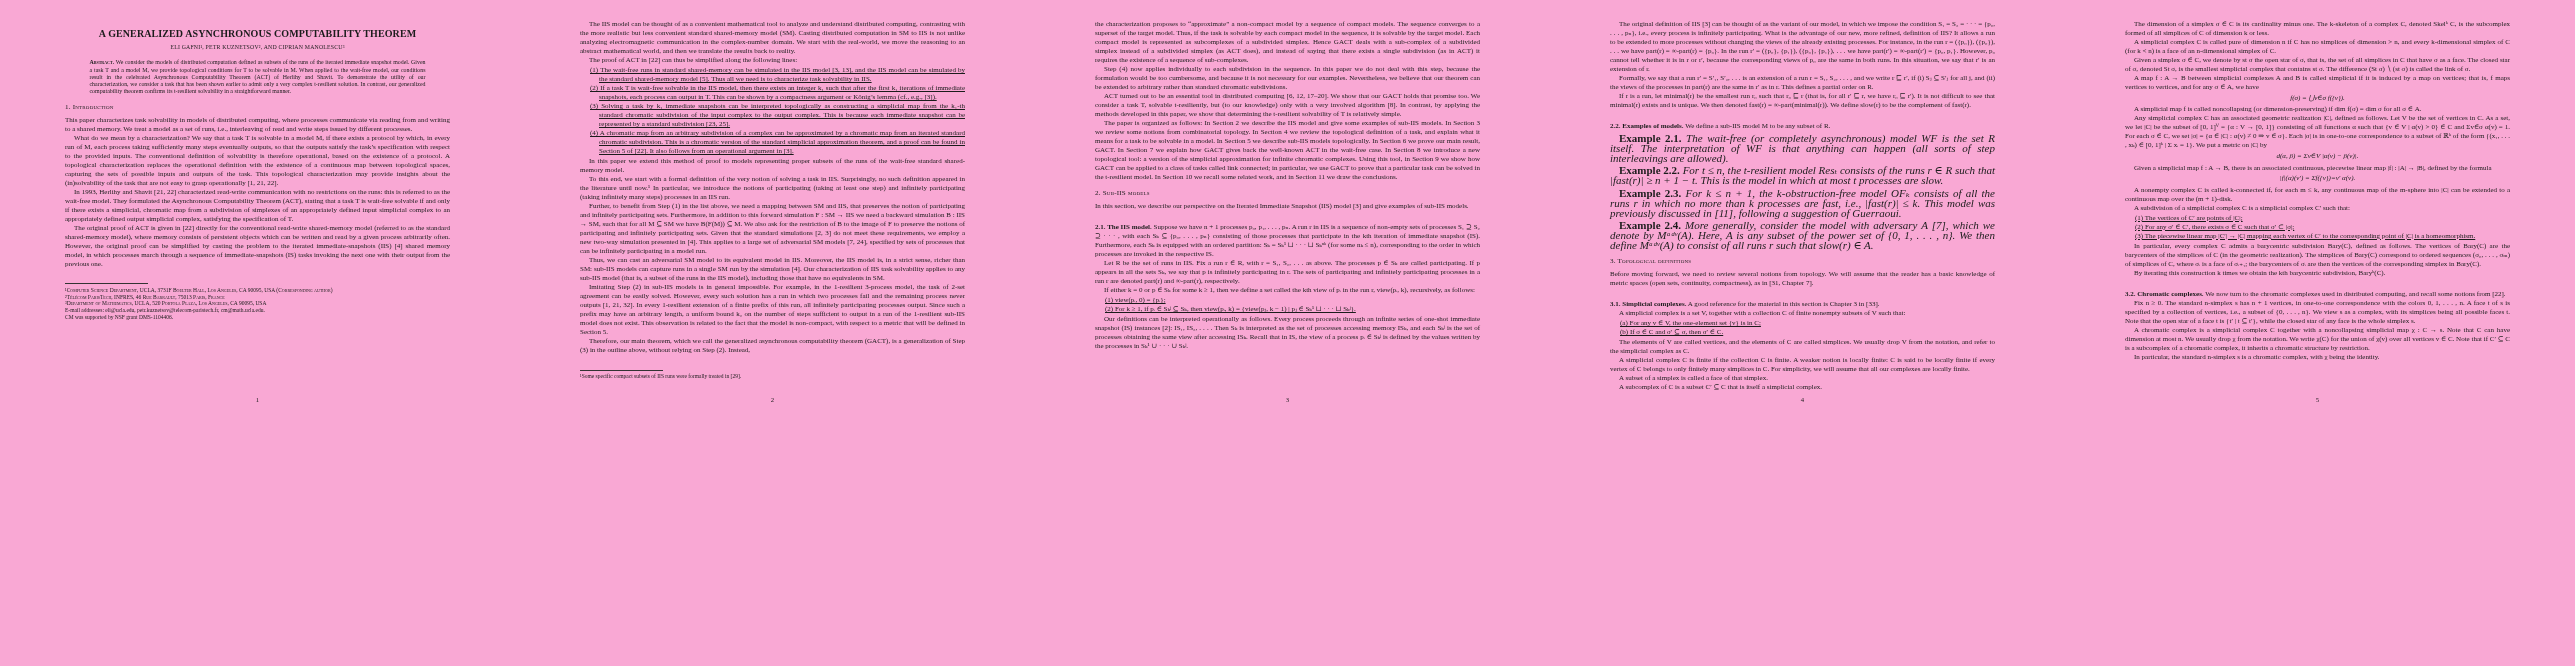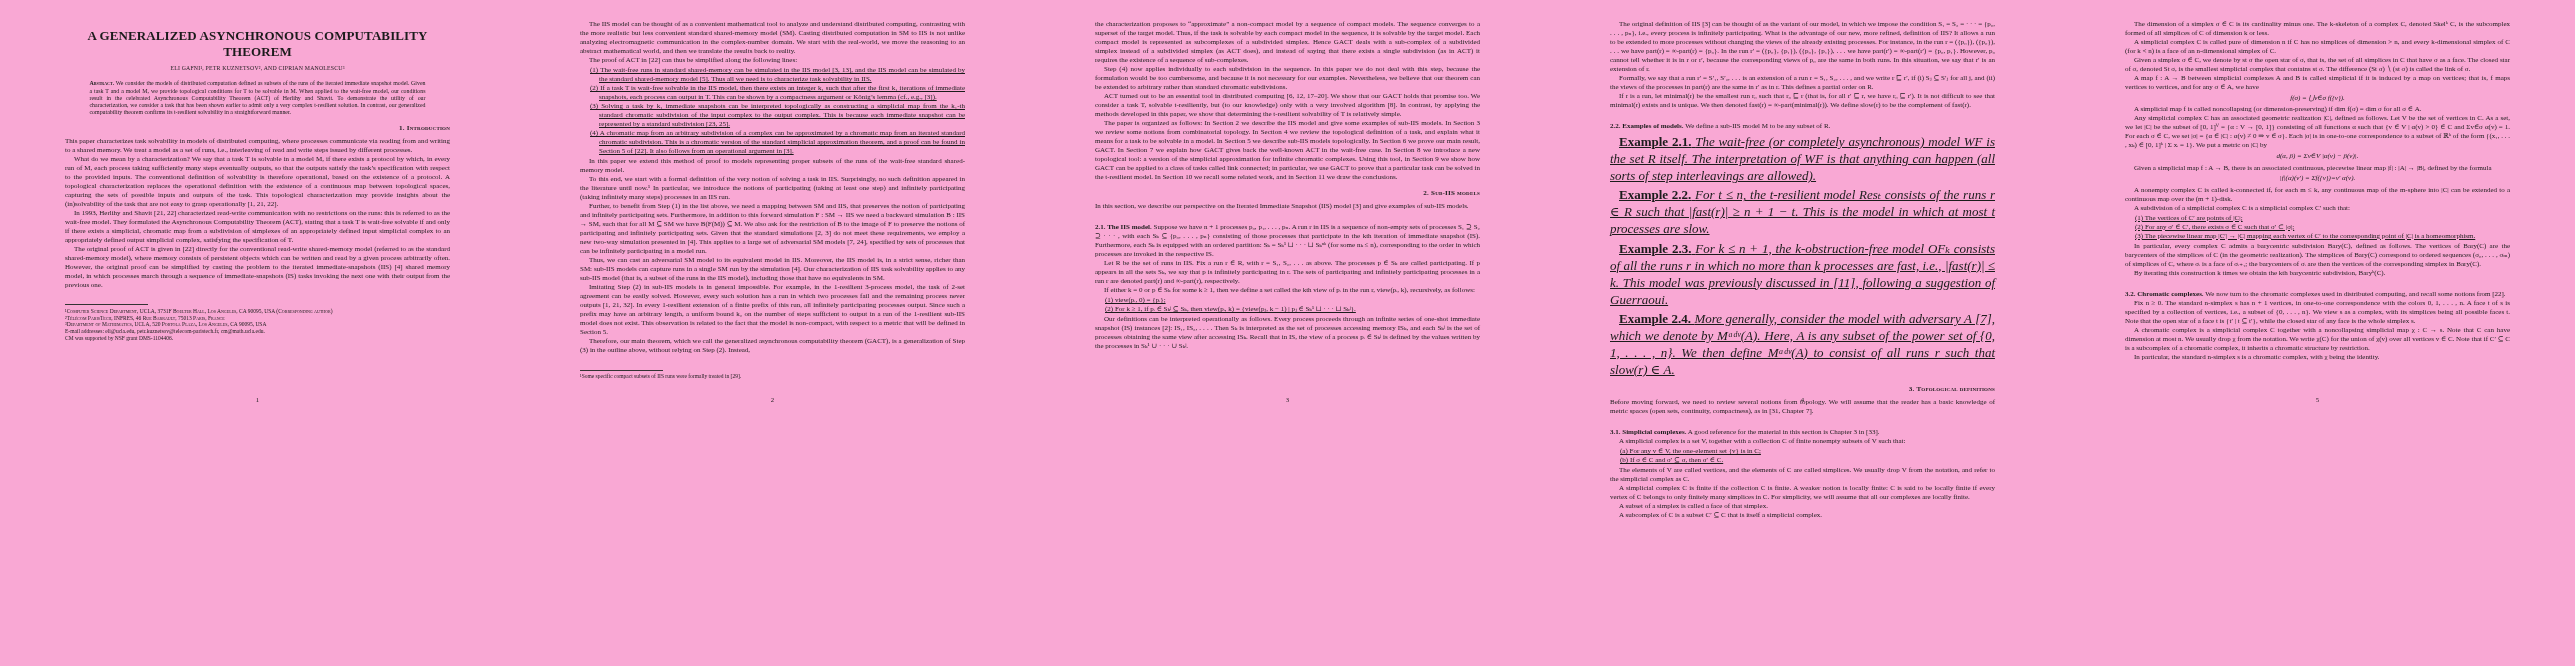--- a/index.html
+++ b/index.html
@@ -9,36 +9,36 @@
   .watermark {
     position:absolute; left:9px; top:422px; width:278px;
     transform:rotate(-90deg); transform-origin:0 0;
     font-family:"DejaVu Sans Mono",monospace;
     font-size:11.7px; color:#454545; letter-spacing:0.3px; white-space:nowrap;
   }
 
   .pages { position:absolute; left:0; top:0; display:flex; }
   .page { position:relative; width:515px; height:667px; padding:20px 65px 0 65px; background:#f9a8d4; }
 
-  .title { text-align:center; font-weight:bold; font-size:13px; letter-spacing:0.1px; margin:7.8px 0 5.6px; }
+  .title { text-align:center; font-weight:bold; font-size:10px; letter-spacing:0.1px; margin:7.8px 0 5.6px; }
   .authors { text-align:center; font-size:5.8px; letter-spacing:0.2px; margin-bottom:9px; }
   .abstract { font-size:5.9px; line-height:7.2px; text-align:justify; margin:0 24.5px 2.2px 24.5px; }
   .abstract .alabel { font-variant:small-caps; }
 
-  .shead { text-align:right; font-weight:bold; font-variant:small-caps; font-size:7.1px; margin:7.2px 0 5px; letter-spacing:0.2px; }
+  .shead { text-align:left; font-weight:normal; font-variant:small-caps; font-size:7.1px; margin:7.2px 0 5px; letter-spacing:0.2px; }
 
   p.b { font-size:7px; line-height:9px; text-align:justify; text-indent:9px; }
   p.b.ni { text-indent:0; }
   p.b.sub { margin-top:12px; }
   .runin { font-weight:bold; }
 
   .list { margin:1.1px 0;text-decoration:underline; }
   .li { font-size:7px; line-height:9px; text-align:justify; padding-left:19px; text-indent:-9px; }
 
-  .ex { font-size:13px; line-height:17px; text-align:justify; text-indent:9px; margin:2.2px 0;text-decoration:underline; }
+  .ex { font-size:11px; line-height:10px; text-align:justify; text-indent:9px; margin:2.2px 0; }
   .ex .exlabel { font-weight:bold; }
   .ex .extext { font-style:italic; }
 
   .formula { font-size:7px; line-height:9.4px; text-align:center; font-style:italic; margin:1.7px 0 2.2px 0; }
 
   .fnrule { width:83px; border-top:0.6px solid #333; margin-top:14.5px; margin-bottom:2.8px; }
   .fn { font-size:5.5px; line-height:6.8px; text-align:left; }
   .fn.sc { font-variant:small-caps; }
 
   .pageno { position:absolute; top:396px; left:0; width:100%; text-align:center; font-size:6.7px; }

